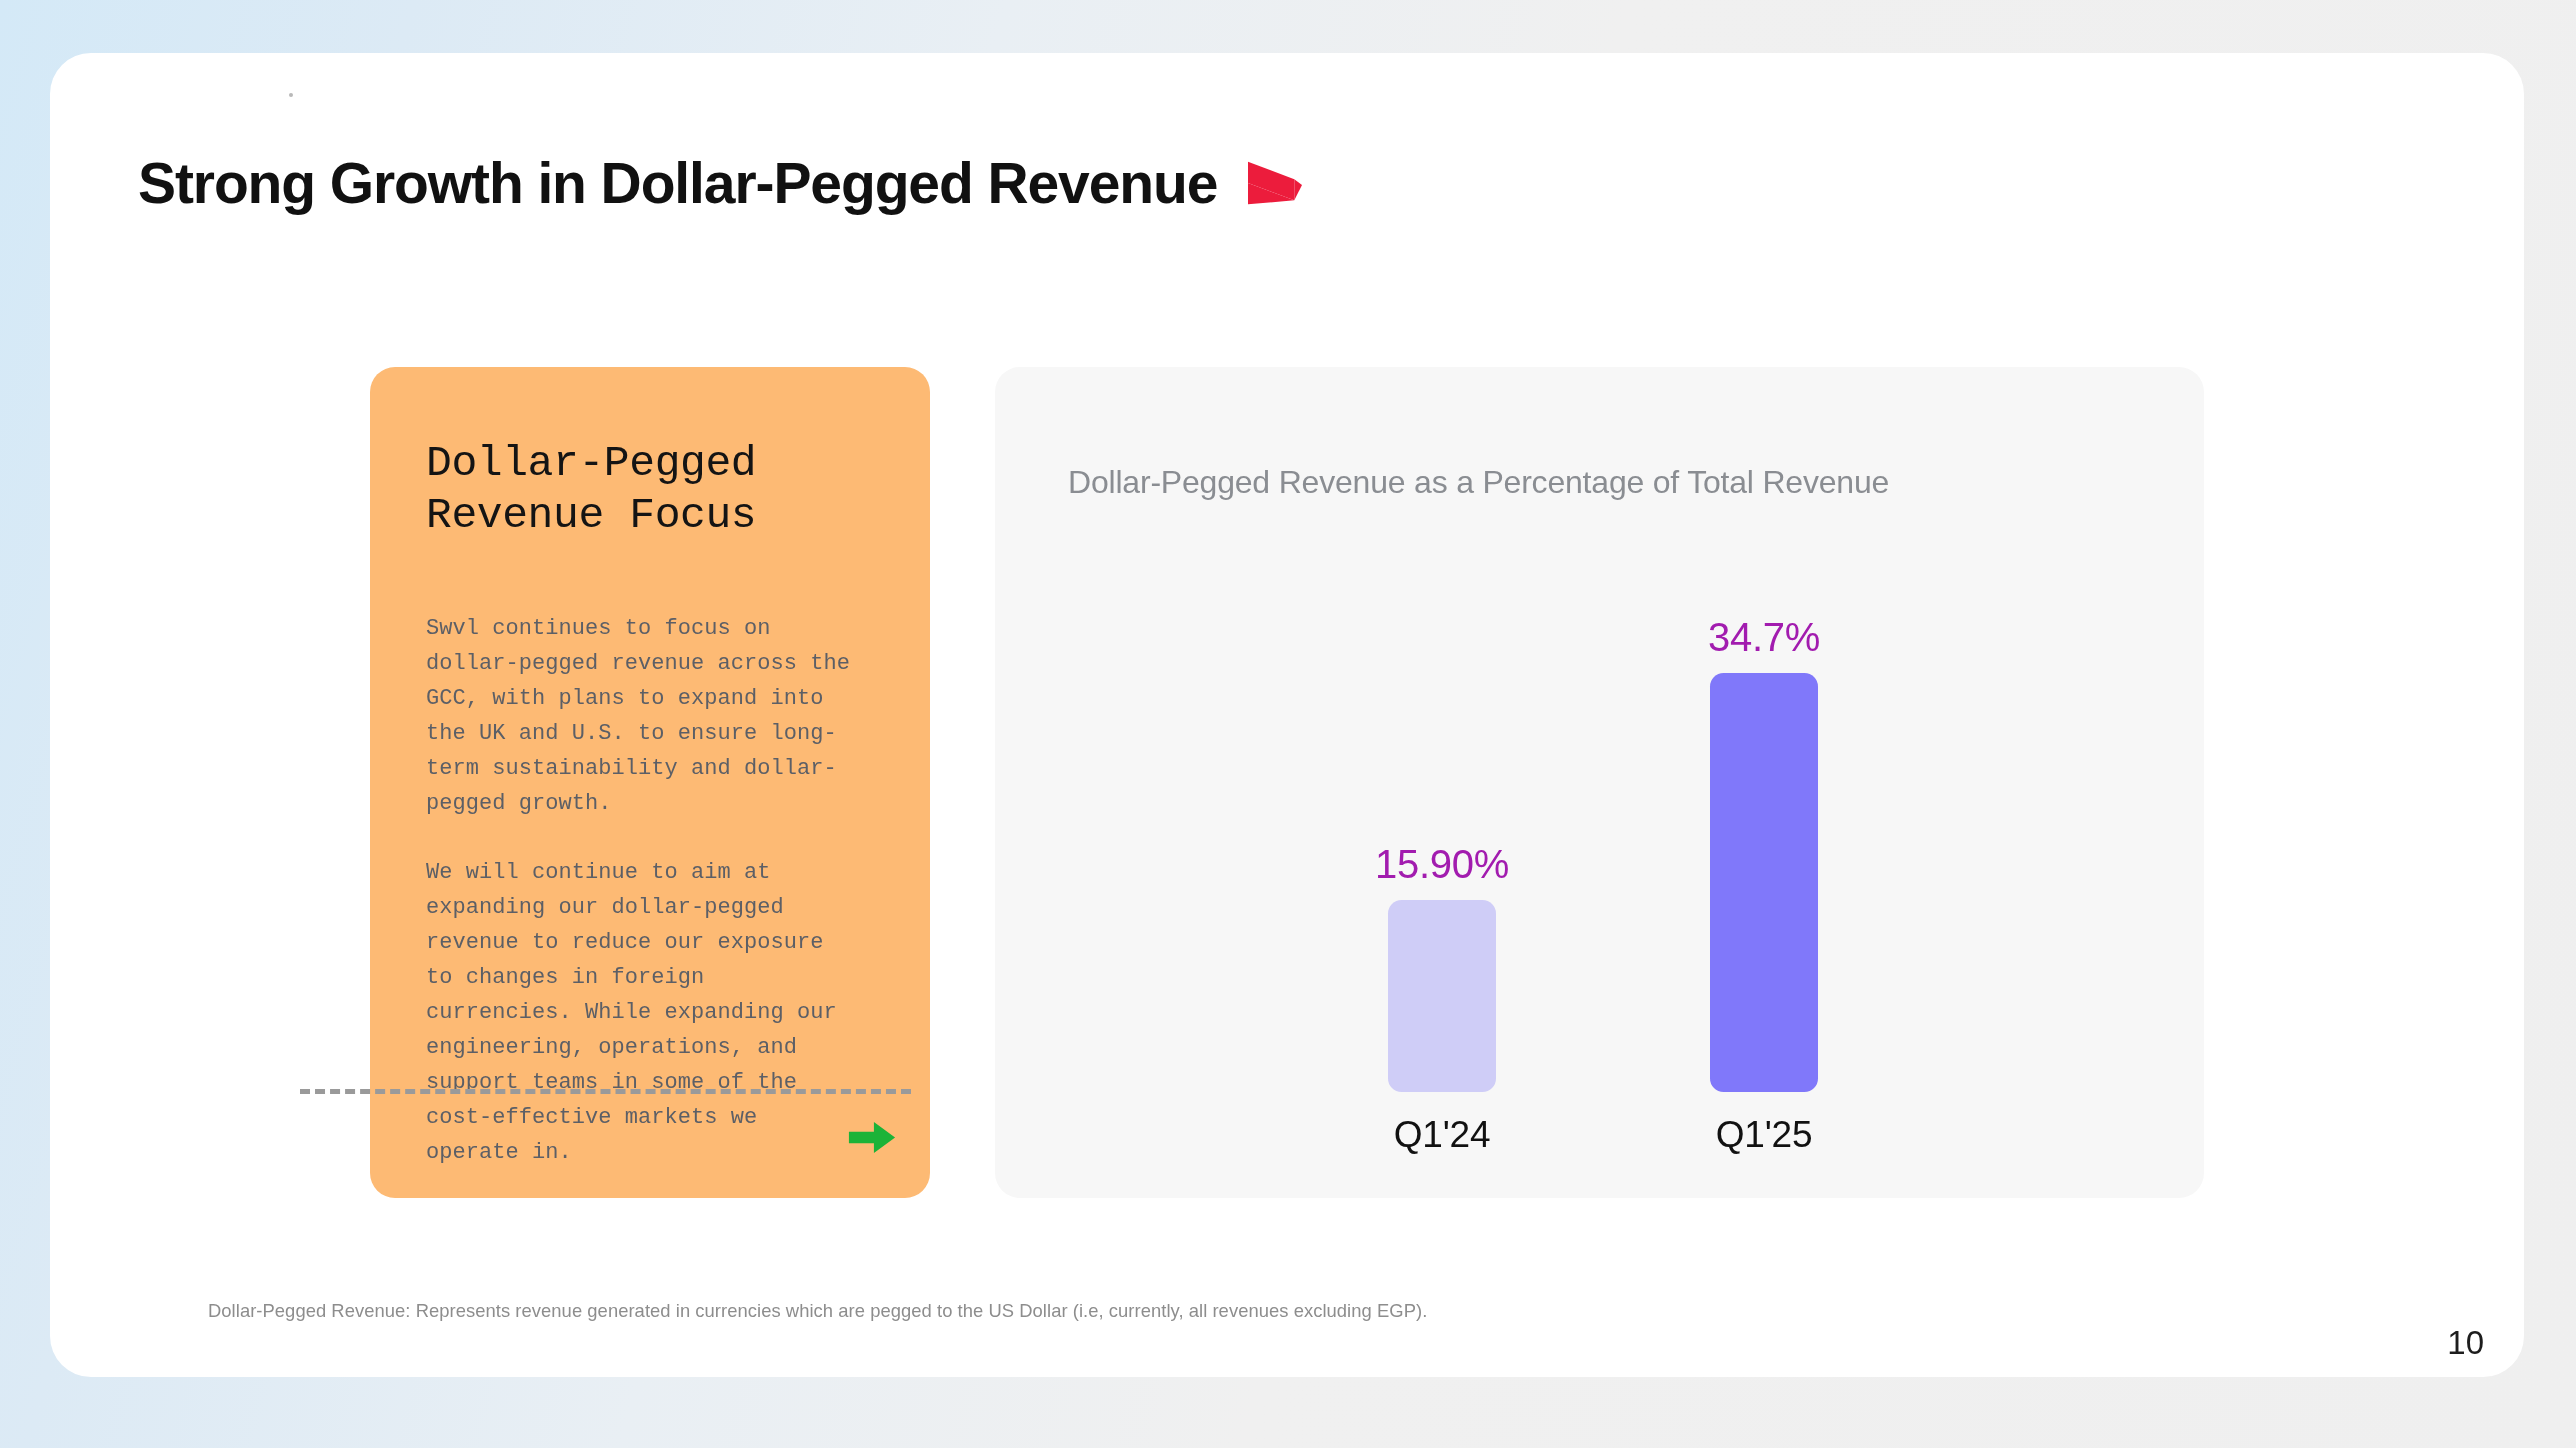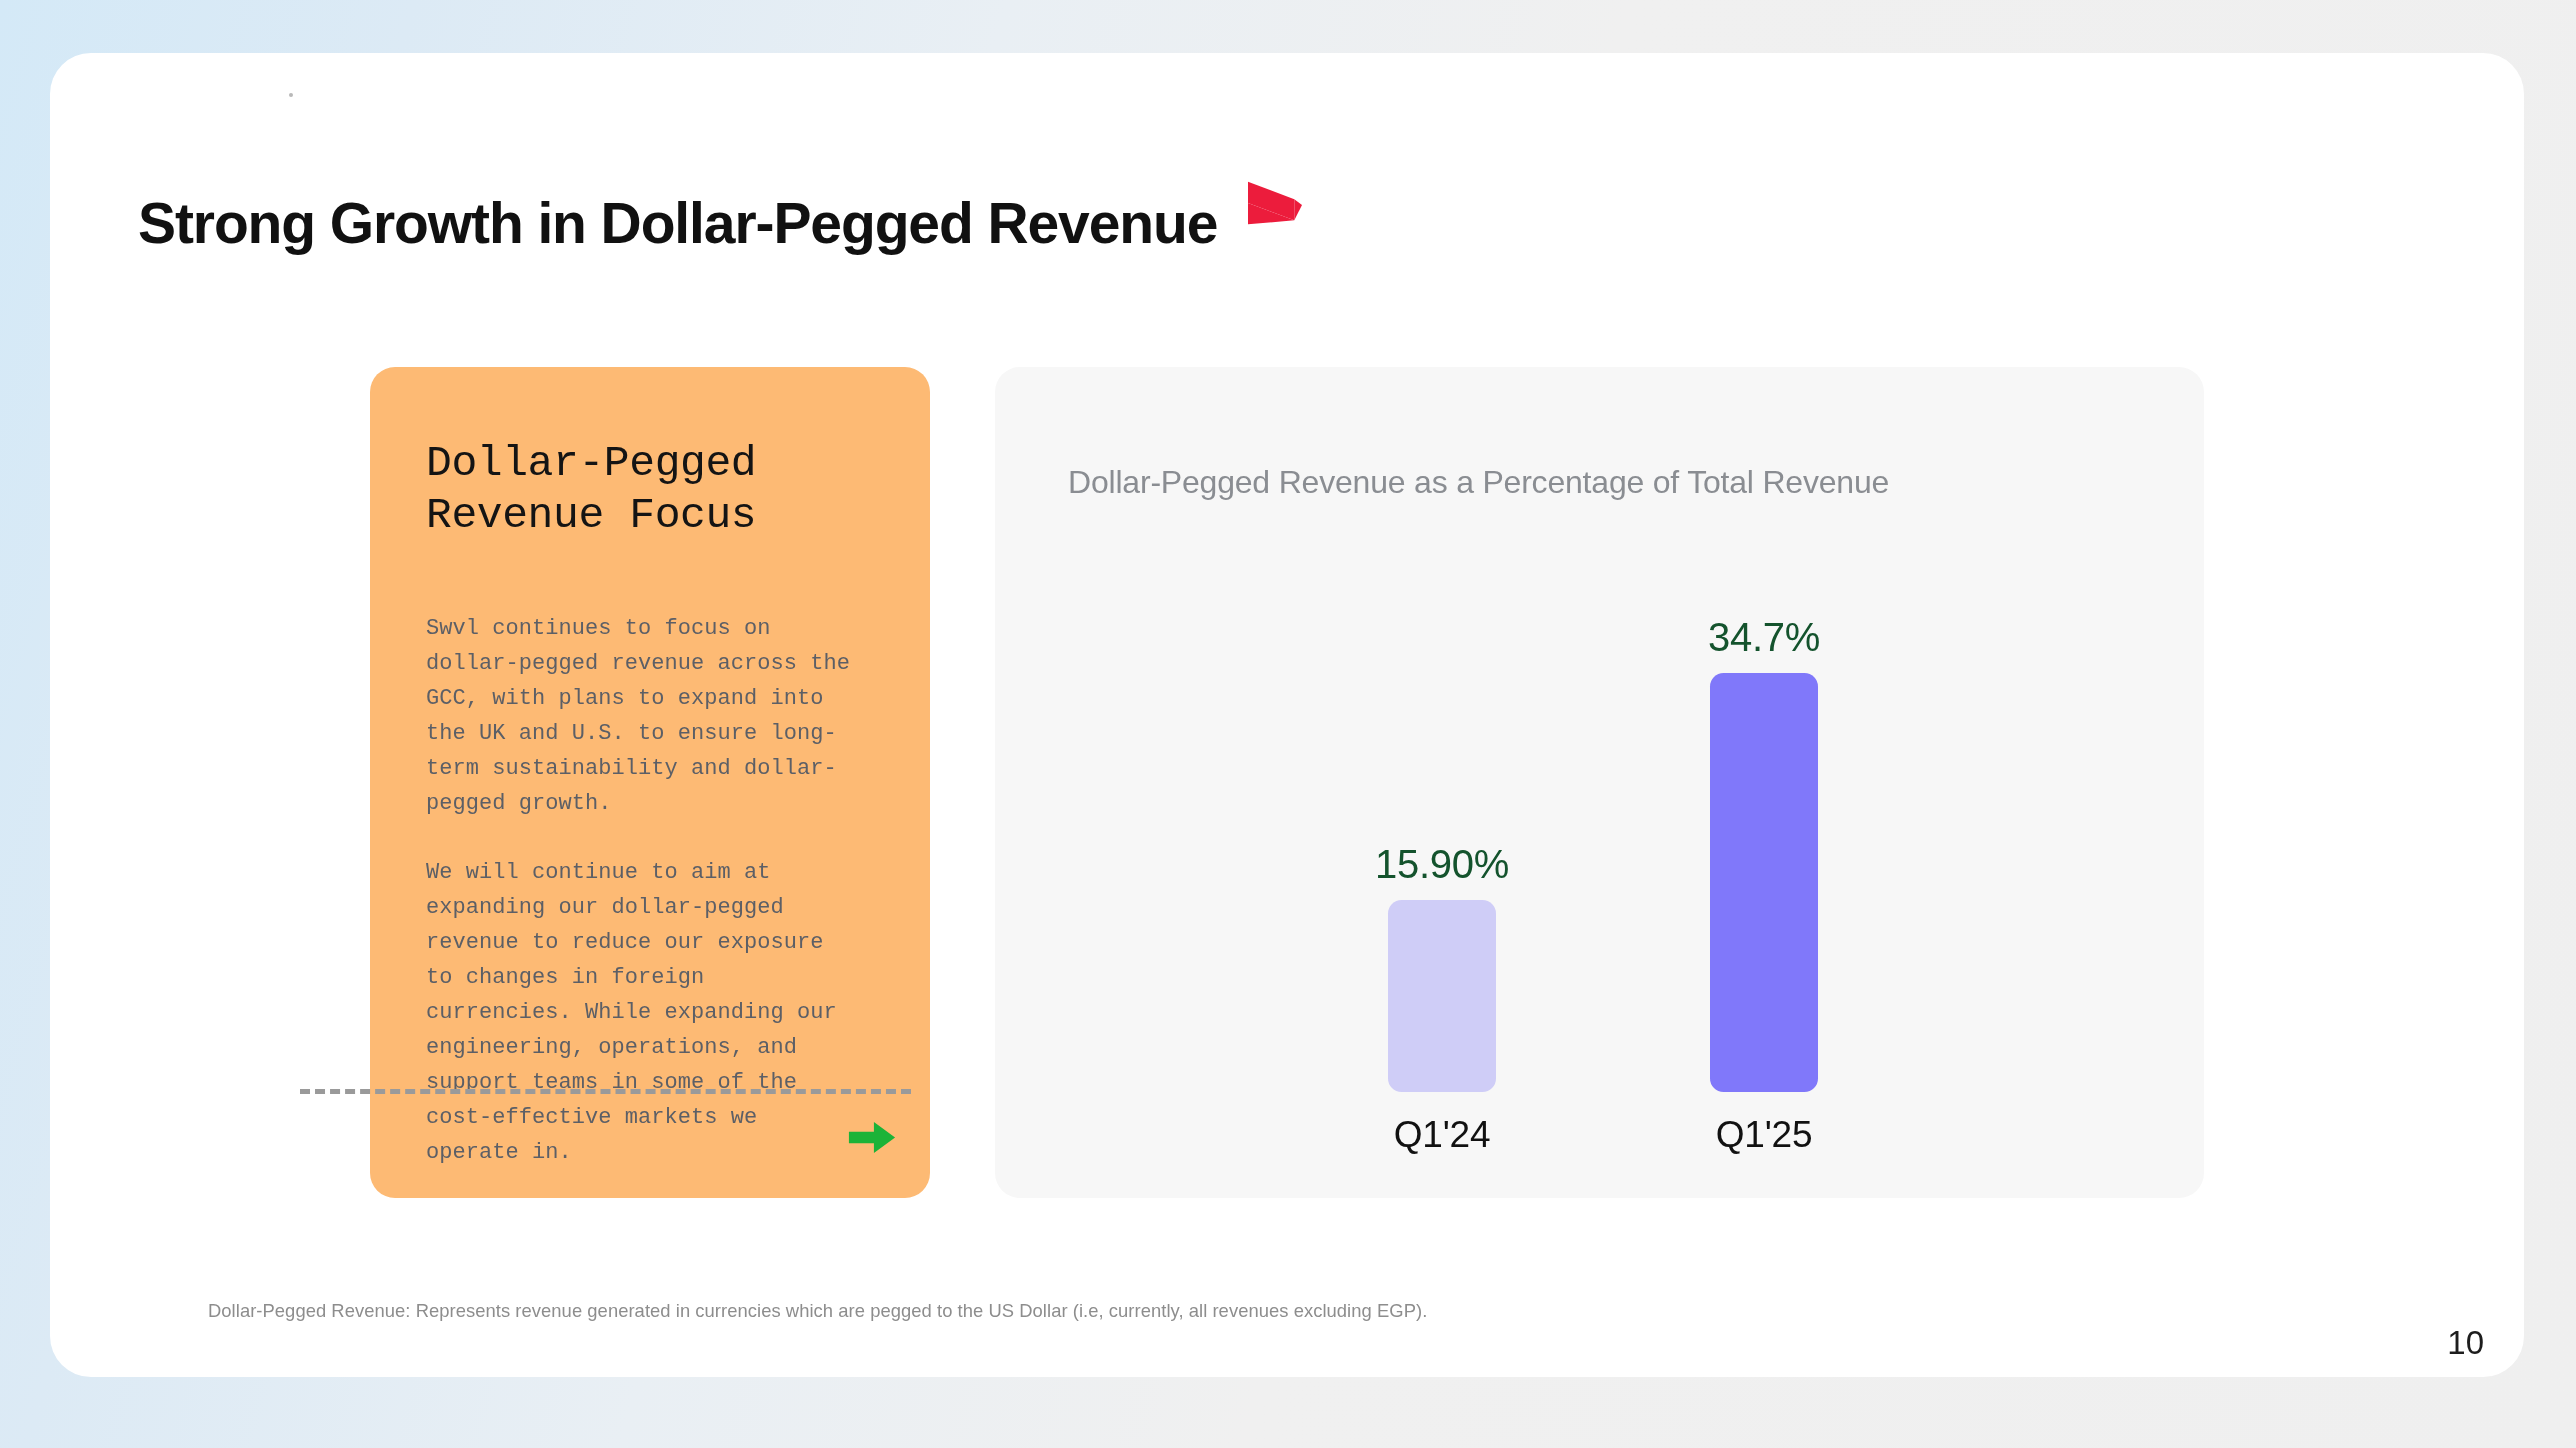--- a/index.html
+++ b/index.html
@@ -27,21 +27,20 @@
     position:absolute;
     left:138px; top:150px;
     display:flex; align-items:center; gap:27px;
   }
   .slide-title {
     font-size:57px;
     font-weight:bold;
     letter-spacing:-1.1px;
     color:#111111;
     white-space:nowrap;
-    margin-top:40px;
   }
   .logo-chevron { width:62px; height:54px; display:block; }
 
   
   .dot-artifact {
     position:absolute; left:289px; top:93px;
     width:3.9px; height:3.9px; background:#b9b9b9; border-radius:50%;
   }
 
   
@@ -118,21 +117,21 @@
   .bar-wrap {
     position:absolute;
     bottom:0;
     width:108px;
   }
   .bar-label {
     position:absolute;
     left:50%;
     transform:translateX(-50%);
     font-size:40px;
-    color:#14532d;
+    color:#a21caf;
     white-space:nowrap;
     letter-spacing:-0.3px;
   }
   .cat-label {
     position:absolute;
     left:50%;
     transform:translateX(-50%);
     font-size:37px;
     color:#111111;
     white-space:nowrap;

